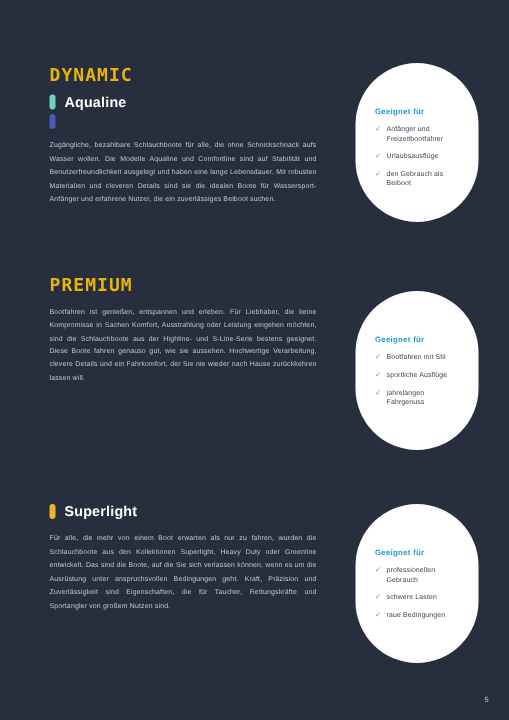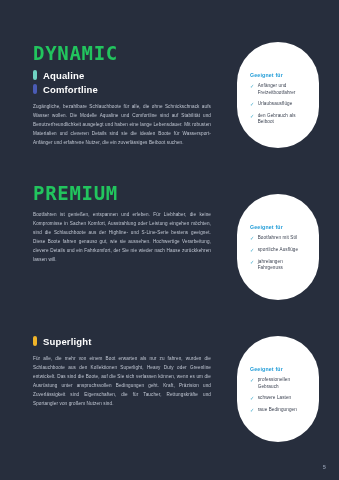--- a/index.html
+++ b/index.html
@@ -32,23 +32,23 @@
   }
   .section-body {
     position: absolute;
     left: 33px;
     width: 178px;
   }
 
   .section-title {
     font-family: "DejaVu Sans Mono", monospace;
     font-weight: 700;
-    font-size: 19px;
+    font-size: 12px;
     letter-spacing: 0.7px;
-    color: #22c55e;
+    color: #eab308;
     margin: 0 0 6px 0;
     line-height: 1.05;
     white-space: nowrap;
   }
 
   .model-list {
     list-style: none;
     margin: 0 0 7px 0;
     padding: 0;
   }
@@ -147,21 +147,20 @@
     <div class="section-body" style="top:44px;">
       <h2 class="section-title">DYNAMIC</h2>
 
       <ul class="model-list">
         <li class="model-item">
           <span class="swatch" style="background:#6fd3c3;"></span>
           <span class="model-name">Aqualine</span>
         </li>
         <li class="model-item">
           <span class="swatch" style="background:#4a5bb5;"></span>
-          <span class="model-name">Comfortline</span>
         </li>
       </ul>
 
       <p class="section-text">Zugängliche, bezahlbare Schlauchboote für alle, die ohne Schnickschnack aufs Wasser wollen. Die Modelle Aqualine und Comfortline sind auf Stabilität und Benutzerfreundlichkeit ausgelegt und haben eine lange Lebensdauer. Mit robusten Materialien und cleveren Details sind sie die idealen Boote für Wassersport-Anfänger und erfahrene Nutzer, die ein zuverlässiges Beiboot suchen.</p>
     </div>
 
     <div class="pill" style="left:237px; top:42px; width:82px; height:106px;">
       <div class="pill-inner" style="top:30px;">
         <div class="pill-title">Geeignet für</div>
         <ul class="pill-list">

